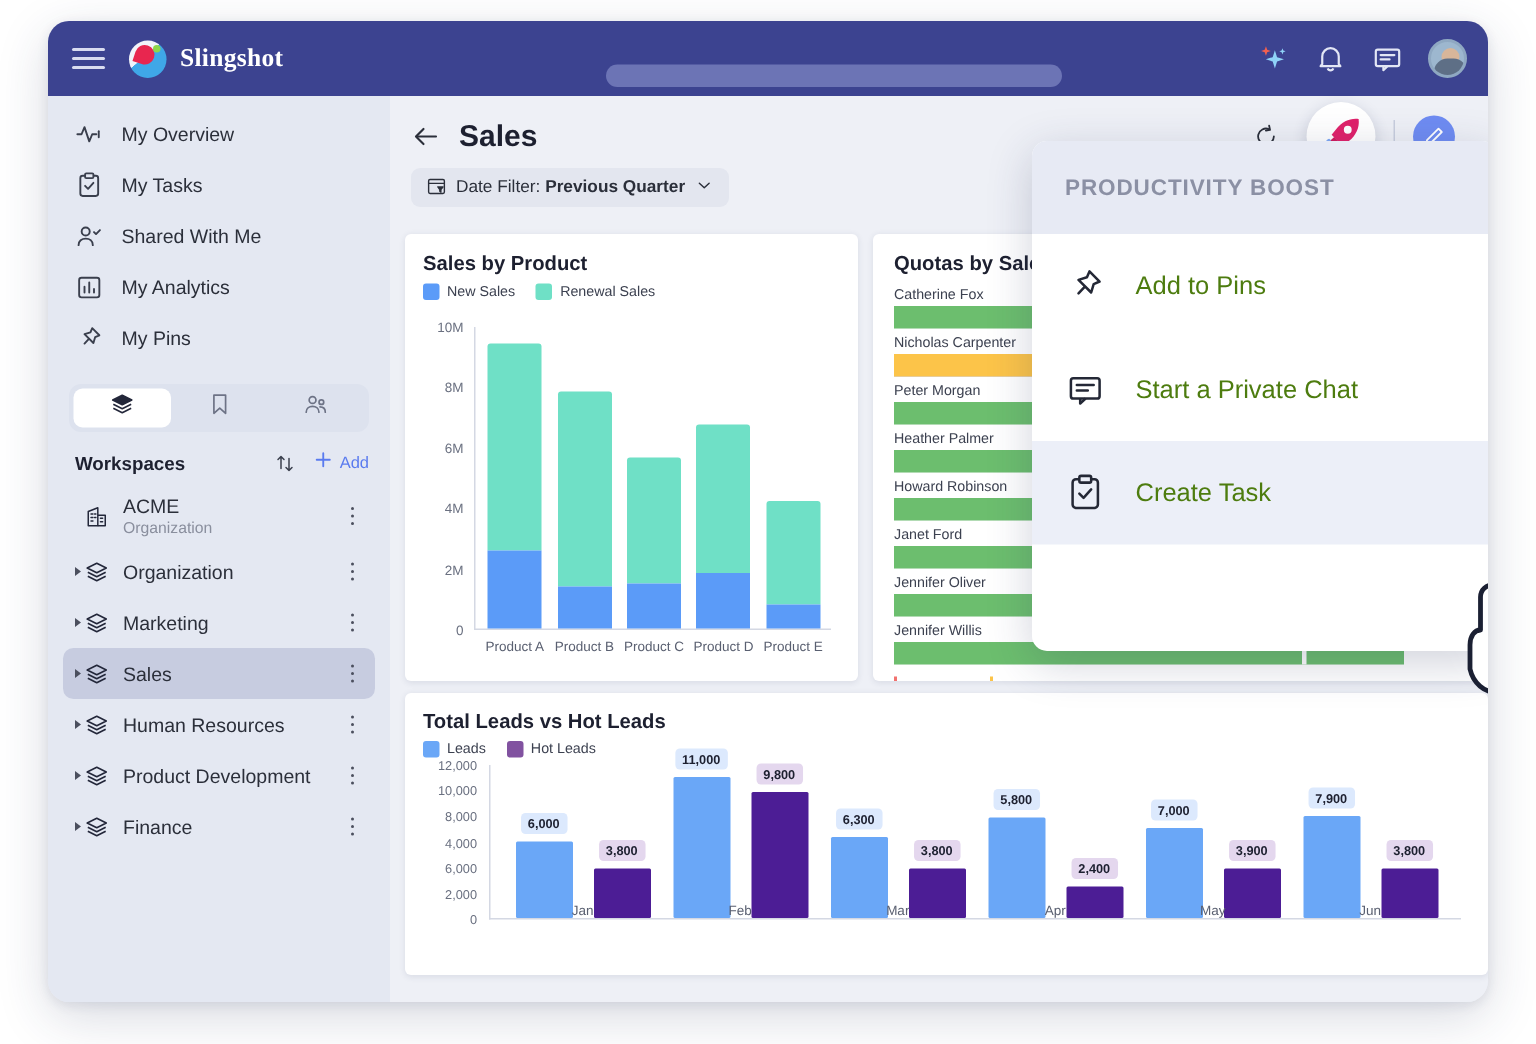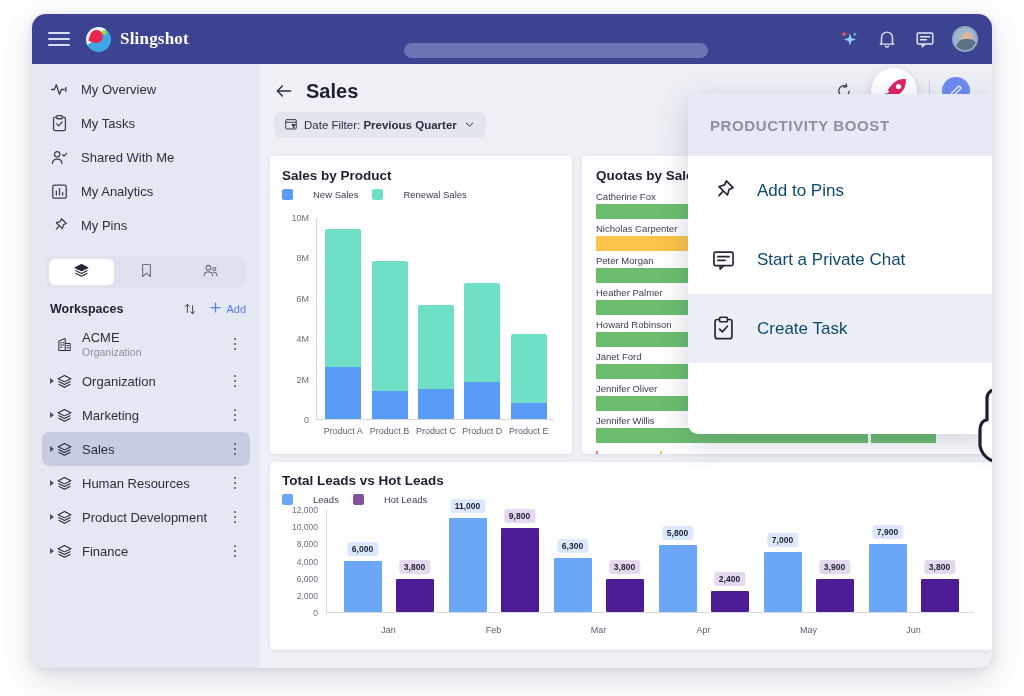--- a/index.html
+++ b/index.html
@@ -150,21 +150,21 @@
   .df-label b { font-weight: bold; }
 
   .cards { position: absolute; left: 10px; top: 92px; right: 12px; }
   .card {
     background: #ffffff; border-radius: 4px;
     box-shadow: 0 1px 4px rgba(40,50,90,0.10);
     position: absolute;
   }
   .card-title { font-size: 13.5px; font-weight: bold; color: #1d2030; }
   .legend { display: flex; align-items: center; gap: 14px; margin-top: 6px; }
-  .legend-item { display: flex; align-items: center; gap: 20px; font-size: 9.5px; color: #3c4150; }
+  .legend-item { display: flex; align-items: center; gap: 5px; font-size: 9.5px; color: #3c4150; }
   .swatch { width: 11px; height: 11px; border-radius: 2px; }
 
   
   #card-sales { left: 0; top: 0; width: 302px; height: 298px; padding: 12px 12px 8px 12px; }
   .sp-plot { position: absolute; left: 46px; top: 62px; width: 238px; height: 202px; }
   .sp-axis { position: absolute; left: 0; top: 0; width: 1px; height: 202px; background: #d4d8e3; }
   .sp-base { position: absolute; left: 0; bottom: 0; width: 238px; height: 1px; background: #d4d8e3; }
   .sp-ytick {
     position: absolute; right: 100%; margin-right: 7px; transform: translateY(-50%);
     font-size: 9px; color: #6a7080; white-space: nowrap;
@@ -210,38 +210,38 @@
   .ld-bar { width: 38px; position: relative; border-radius: 1px; }
   .ld-bar.leads { background: #6aa7f7; }
   .ld-bar.hot { background: #4c1d95; }
   .ld-tag {
     position: absolute; left: 50%; transform: translate(-50%,-100%);
     top: -5px; padding: 2px 5px; border-radius: 3px;
     font-size: 8.5px; font-weight: bold; color: #1d2030; white-space: nowrap;
   }
   .ld-bar.leads .ld-tag { background: #dce9fd; }
   .ld-bar.hot .ld-tag { background: #e4d7ee; }
-  .ld-xlabels { position: absolute; left: 66px; top: 163px; width: 630px;
+  .ld-xlabels { position: absolute; left: 66px; top: 140px; width: 630px;
                 display: flex; justify-content: space-around; }
   .ld-xlabels span { font-size: 9px; color: #5a6071; width: 90px; text-align: center; }
 
   
   .popup {
     position: absolute; left: 688px; top: 130px; width: 310px; height: 340px;
     background: #ffffff; border-radius: 10px;
     box-shadow: 0 8px 30px rgba(40,50,90,0.22);
     overflow: hidden; z-index: 40;
   }
   .popup-head {
     height: 62px; background: #e7eaf4; display: flex; align-items: center;
     padding-left: 22px; font-size: 15px; font-weight: bold; letter-spacing: .6px; color: #8b90a4;
   }
   .popup-item {
     height: 69px; display: flex; align-items: center; gap: 20px;
-    padding-left: 22px; cursor: pointer; font-size: 17px; color: #0c4a6e;
+    padding-left: 22px; cursor: pointer; font-size: 17px; color: #4d7c0f;
   }
   .popup-item.hover { background: #eceff8; }
   .popup-ico { width: 27px; height: 27px; flex: none; }
 
   .cursor-hand {
     position: absolute; left: 930px; top: 370px; width: 70px; height: 80px; z-index: 60;
     pointer-events: none;
   }
 </style>
 </head>

